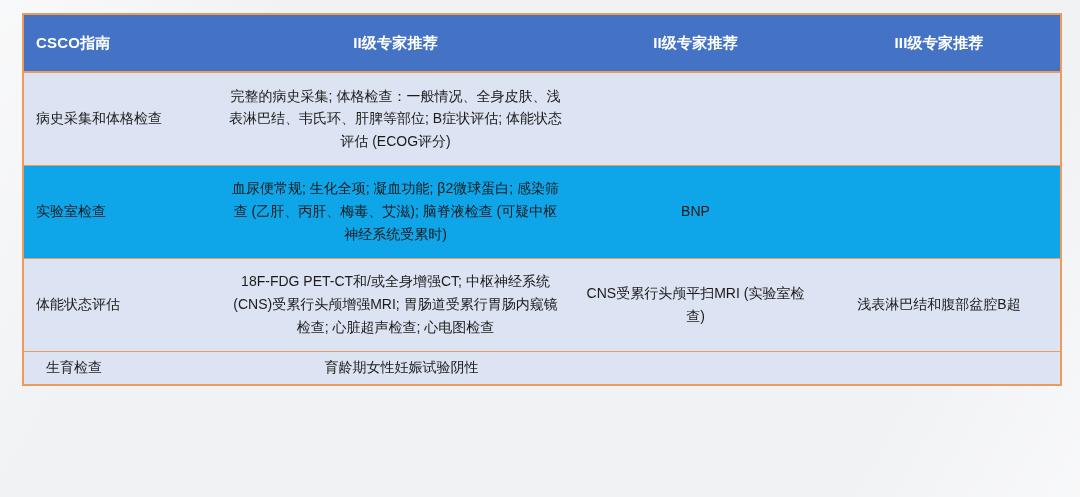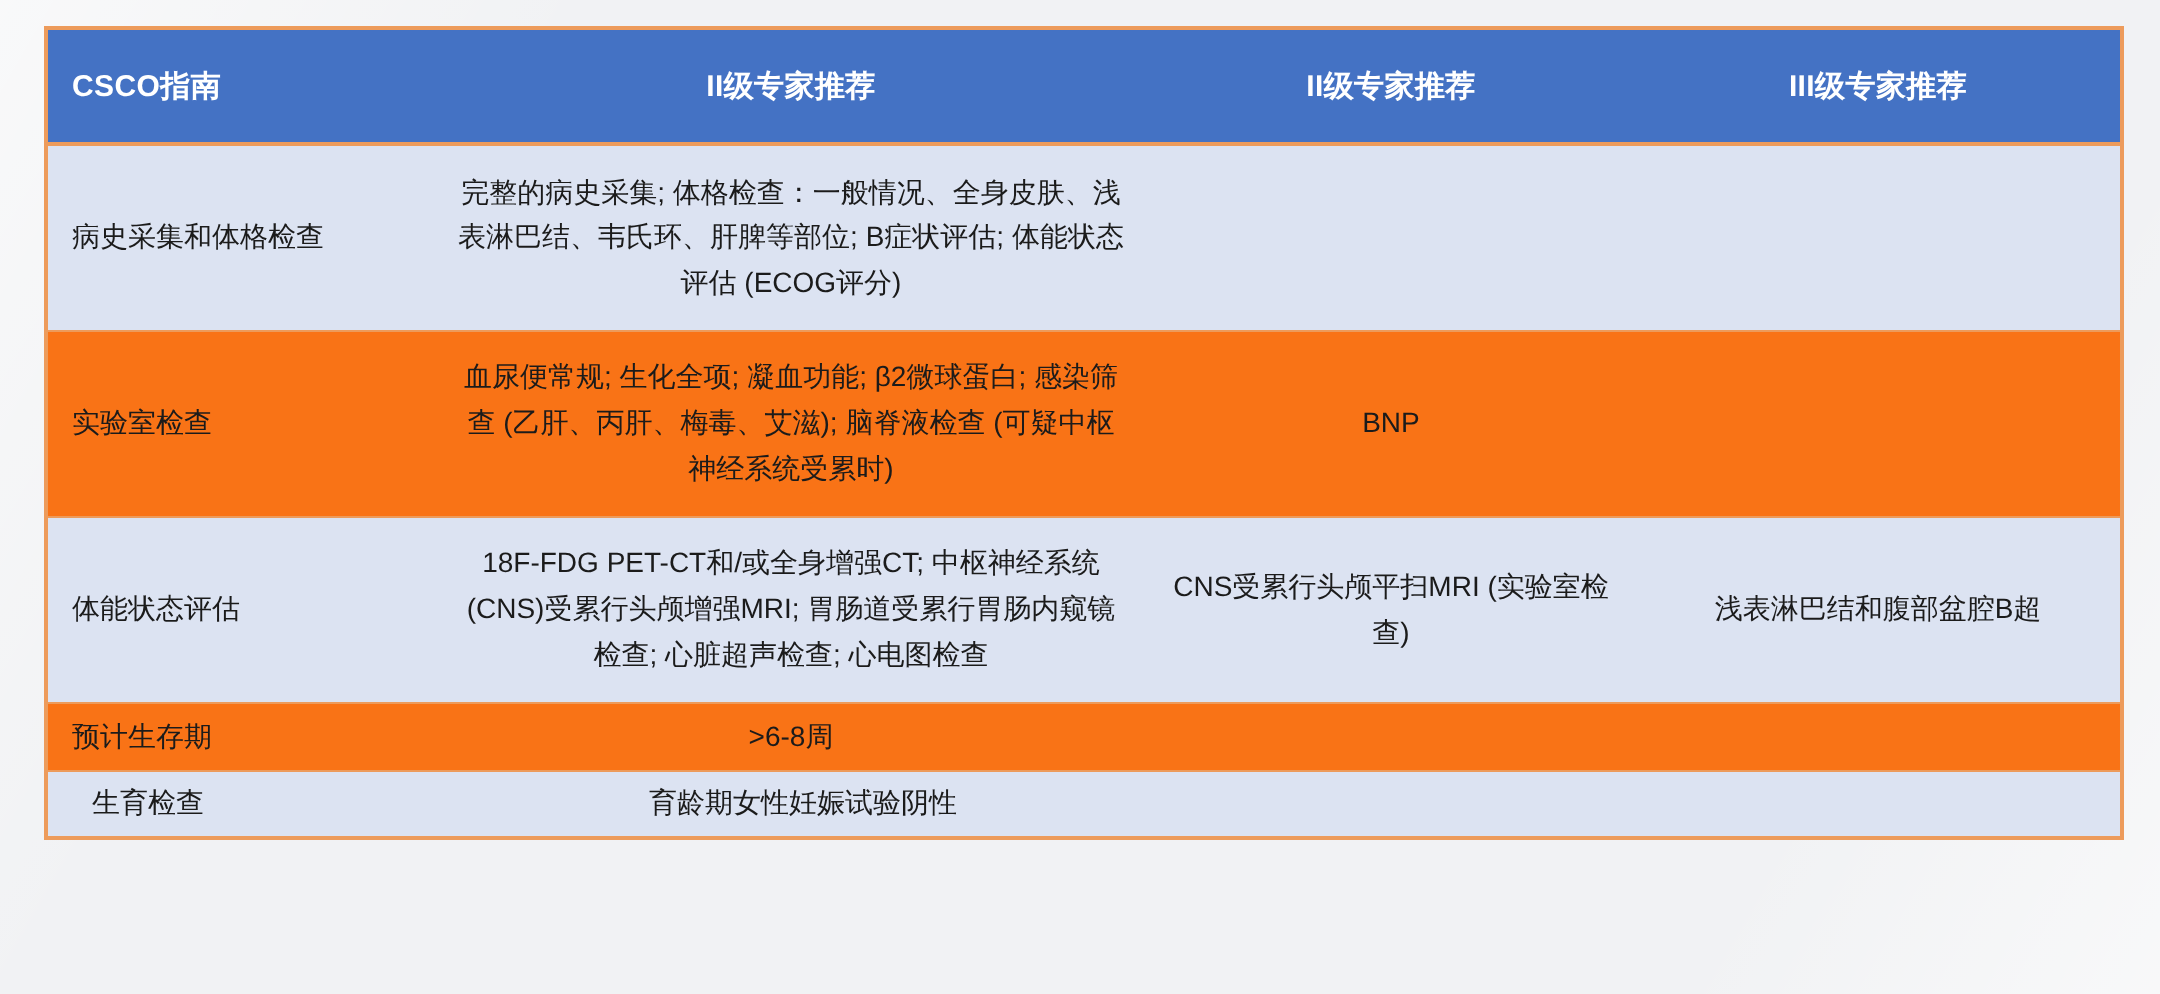--- a/index.html
+++ b/index.html
@@ -66,21 +66,21 @@
     font-size: 14px;
     color: #1b1b1b;
     line-height: 1.62;
     padding: 8px 10px;
     border-bottom: 1.6px solid #ed9b5b;
     vertical-align: middle;
   }
   tbody tr:last-child td { border-bottom: none; padding-left: 22px; }
 
   tbody tr.shade td { background: #dce3f2; }
-  tbody tr.plain td { background: #f97316; }
+  tbody tr.plain td { background: #0ea5e9; }
 
   td.col-label {
     text-align: left;
     padding-left: 12px;
     white-space: nowrap;
   }
   td.col-center { text-align: center; }
 
   tr.tall td { height: 93px; }
   tr.short td { height: 34px; padding-top: 4px; padding-bottom: 4px; }
@@ -124,26 +124,20 @@
 
       <tr class="shade tall">
         <td class="col-label">体能状态评估</td>
         <td class="col-center">18F-FDG PET-CT和/或全身增强CT; 中枢神经系统 (CNS)受累行头颅增强MRI; 胃肠道受累行胃肠内窥镜检查; 心脏超声检查; 心电图检查</td>
         <td class="col-center">CNS受累行头颅平扫MRI (实验室检查)</td>
         <td class="col-center">浅表淋巴结和腹部盆腔B超</td>
       </tr>
 
 
 
-      <tr class="plain short">
-        <td class="col-label">预计生存期</td>
-        <td class="col-center">&gt;6-8周</td>
-        <td class="col-center"></td>
-        <td class="col-center"></td>
-      </tr>
 
       <tr class="shade short">
         <td class="col-label">生育检查</td>
         <td class="col-center">育龄期女性妊娠试验阴性</td>
         <td class="col-center"></td>
         <td class="col-center"></td>
       </tr>
 
     </tbody>
   </table>

